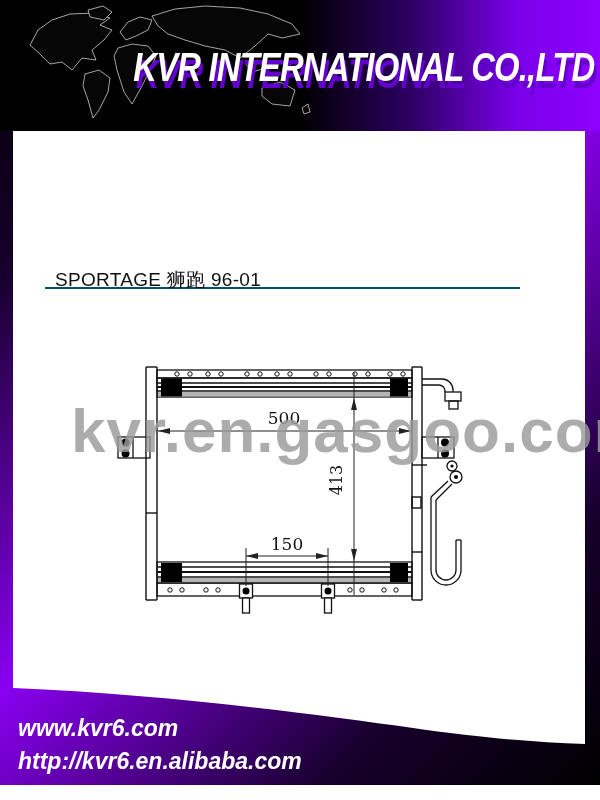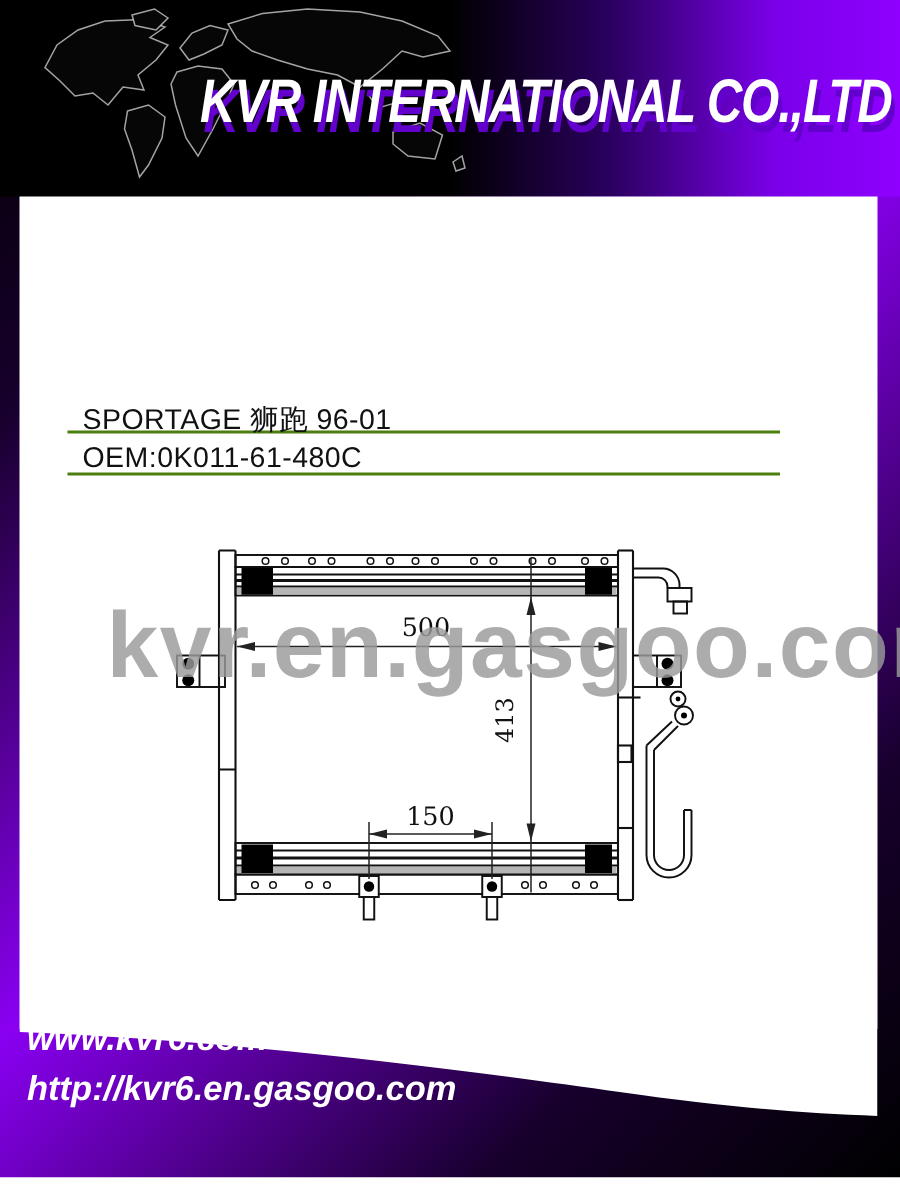--- a/index.html
+++ b/index.html
@@ -19,38 +19,38 @@
     position:absolute;right:6px;top:44px;
     font-size:41px;font-weight:bold;font-style:italic;white-space:nowrap;
     color:#fff;letter-spacing:-1px;
     transform:scaleX(.80);transform-origin:right center;
     text-shadow:3px 7px 0 #6200cc;
   }
   
   .card{position:absolute;left:13px;top:131px;width:572px;height:555px;background:#fff;}
   .spec-row{
     position:absolute;left:32px;width:475px;height:22px;
-    border-bottom:2px solid #4d7c0f;
+    border-bottom:2px solid #0c4a6e;
     font-size:19px;color:#111;letter-spacing:.3px;
     padding-left:10px;box-sizing:border-box;white-space:nowrap;
   }
   .spec-row.r1{top:136px;}
   .spec-row.r2{top:164px;}
   .spec-row.r3{top:192px;}
   .watermark{
     position:absolute;left:58px;top:264px;z-index:3;
     font-size:62px;font-weight:bold;letter-spacing:1px;
     color:#9b9b9b;opacity:.82;white-space:nowrap;text-align:right;
   }
   svg.drawing{position:absolute;left:0;top:0;z-index:2;}
   .dim-label{font-family:"DejaVu Serif",serif;fill:#111;}
   
   svg.wave{position:absolute;left:13px;top:686px;z-index:1;}
   .footer-links{
-    position:absolute;left:18px;top:676px;z-index:4;
+    position:absolute;left:18px;top:712px;z-index:4;
     color:#fff;font-size:23px;font-weight:bold;font-style:italic;
     line-height:33px;white-space:nowrap;
   }
 </style>
 </head>
 <body>
 
 <div class="page">
 
   <div class="banner">
@@ -66,23 +66,20 @@
         <path d="M262,88 280,82 295,90 290,106 272,104 262,96 Z"></path>
         <path d="M302,108 308,104 310,112 304,114 Z"></path>
       </g>
     </svg>
     <div class="company-title">KVR INTERNATIONAL CO.,LTD</div>
   </div>
 
   <div class="card">
     <div class="spec-row r1">
       <span>SPORTAGE 狮跑  96-01</span>
-    </div>
-    <div class="spec-row r2">
-      <span>OEM:0K011-61-480C</span>
     </div>
 
     <div class="watermark">kvr.en.gasgoo.com</div>
 
     <svg class="drawing" width="572" height="555" viewBox="13 131 572 555">
 
       <g stroke="#111" stroke-width="1.4" fill="none">
         <line x1="146" y1="367" x2="146" y2="600"></line>
         <line x1="157" y1="367" x2="157" y2="600"></line>
         <line x1="412" y1="367" x2="412" y2="600"></line>
@@ -205,16 +202,16 @@
       </g>
     </svg>
   </div>
 
   <svg class="wave" width="572" height="66" viewBox="0 0 572 66">
     <path d="M0,0 H572 V58 C520,56 470,52 400,42 C300,28 150,8 0,2 Z" fill="#ffffff"></path>
   </svg>
 
   <div class="footer-links">
     <div>www.kvr6.com</div>
-    <div>http://kvr6.en.gasgoo.com</div>
+    <div>http://kvr6.en.alibaba.com</div>
   </div>
 
 </div>
 
 </body></html>

